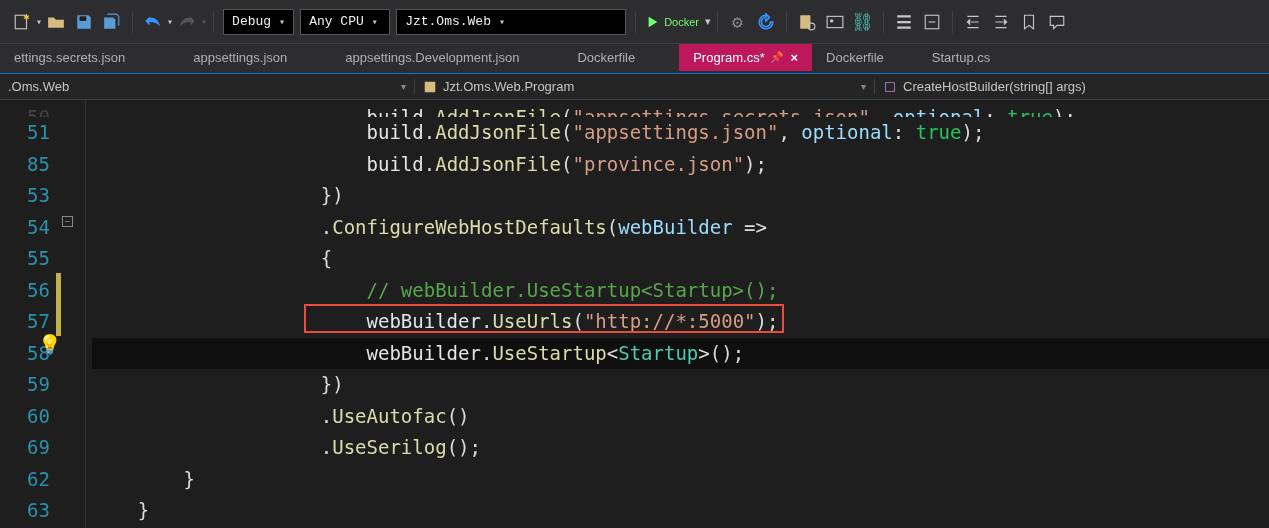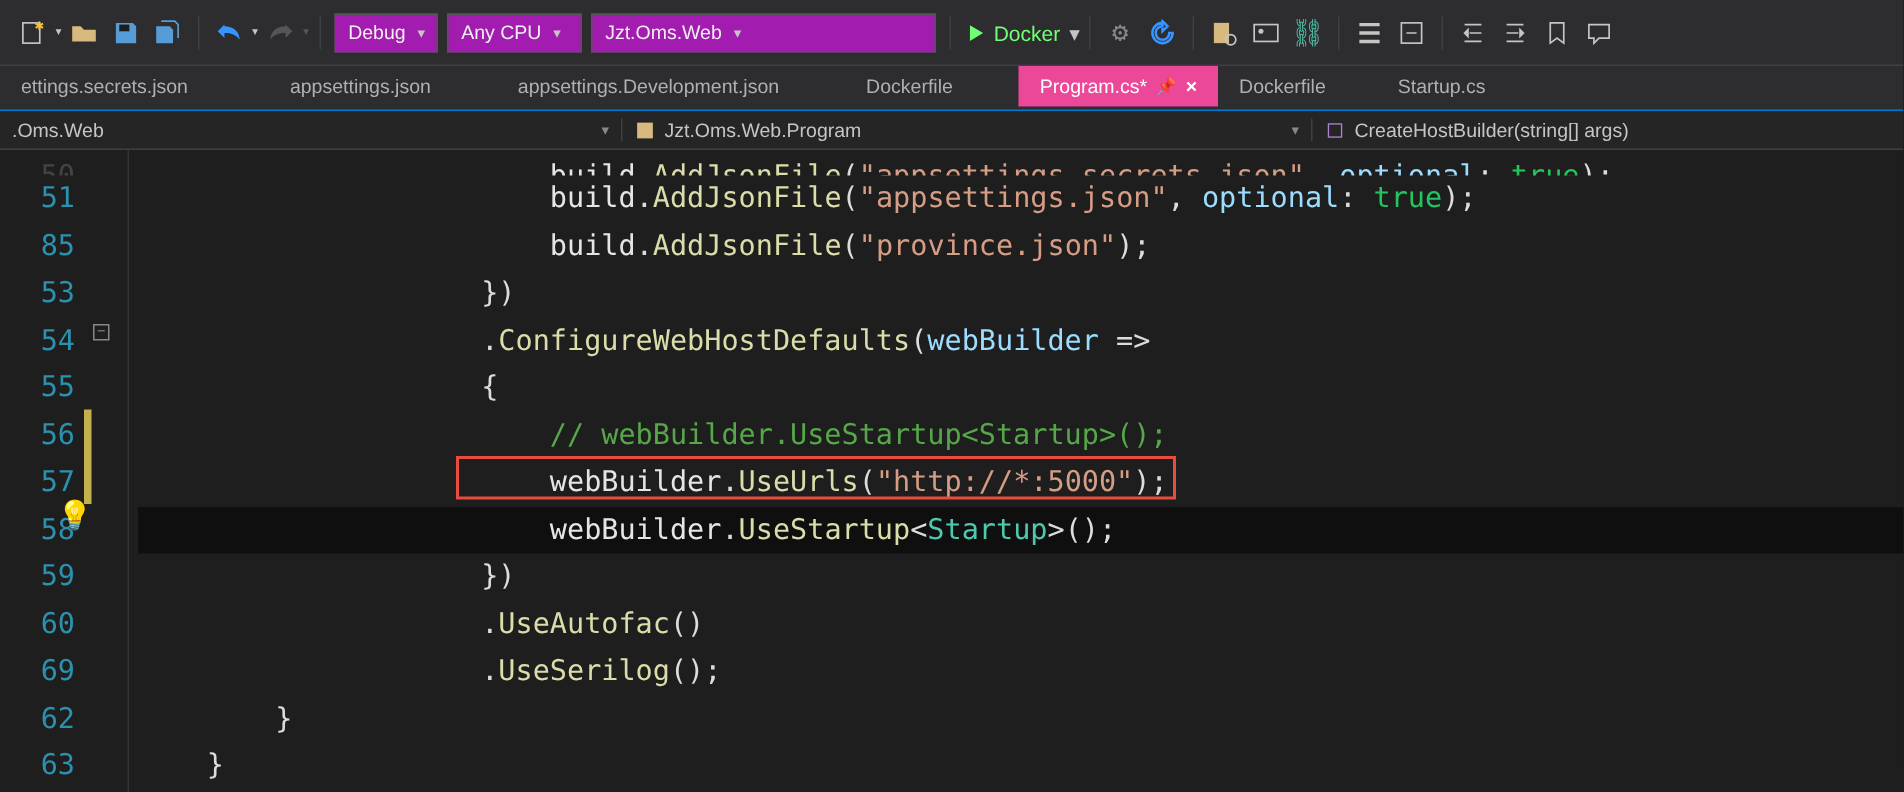--- a/index.html
+++ b/index.html
@@ -3,29 +3,29 @@
   <meta charset="utf-8">
   <style>
     * { margin:0; padding:0; box-sizing:border-box; }
     body { font-family: Consolas, 'Lucida Console', monospace; background:#1e1e1e; color:#dcdcdc; width:1269px; height:528px; overflow:hidden; font-size:18px; }
     
     
     .toolbar { height:44px; background:#2d2d30; display:flex; align-items:center; padding:0 8px; border-bottom:1px solid #3f3f46;}
     .tbtn { width:26px; height:26px; display:flex; align-items:center; justify-content:center; margin:0 1px; cursor:pointer; }
     .tbtn svg { width:18px; height:18px; }
     .sep { width:1px; height:22px; background:#3f3f46; margin:0 6px;}
-    .combo { height:26px; background:#a21caf; color:#f1f1f1; display:flex; align-items:center; padding:0 8px; font-size:13px; margin:0 3px; font-family:Liberation Sans, sans-serif; border:1px solid #555; }
+    .combo { height:26px; background:#000000; color:#f1f1f1; display:flex; align-items:center; padding:0 8px; font-size:13px; margin:0 3px; font-family:Liberation Mono, monospace; border:1px solid #555; }
     .combo .chev { margin-left:8px; font-size:10px; color:#c5c5c5;}
-    .play { color:#6fff73; margin-left:4px; display:flex; align-items:center; font-size:14px; font-family:"Segoe UI",sans-serif;}
+    .play { color:#6fff73; margin-left:4px; display:flex; align-items:center; font-size:11px; font-family:"Segoe UI",sans-serif;}
     .play svg { width:14px; height:14px; margin-right:4px;}
     
     
     .tabs { height:30px; background:#2d2d30; display:flex; align-items:flex-start; border-bottom:1px solid #007acc; font-family:Liberation Sans, sans-serif; font-size:13px; }
     .tab { padding:6px 14px; color:#b0b0b0; cursor:pointer; white-space:nowrap; }
-    .tab.active { background:#ec4899; color:#fff; display:flex; align-items:center;}
+    .tab.active { background:#be185d; color:#fff; display:flex; align-items:center;}
     .tab.active .pin { margin:0 6px; font-size:11px;}
     .tab.active .close { font-size:13px; font-weight:bold;}
     
     
     .navbar { height:26px; background:#252526; display:flex; align-items:center; font-family:"Segoe UI",sans-serif; font-size:13px; color:#c5c5c5; border-bottom:1px solid #3f3f46;}
     .navcell { flex:1; display:flex; align-items:center; padding:0 8px; border-right:1px solid #3f3f46;text-align:right;}
     .navcell:last-child { border-right:none;}
     .navcell .chev { margin-left:auto; font-size:10px; color:#888;}
     .navcell .ico { width:14px; height:14px; margin-right:6px;}
     

